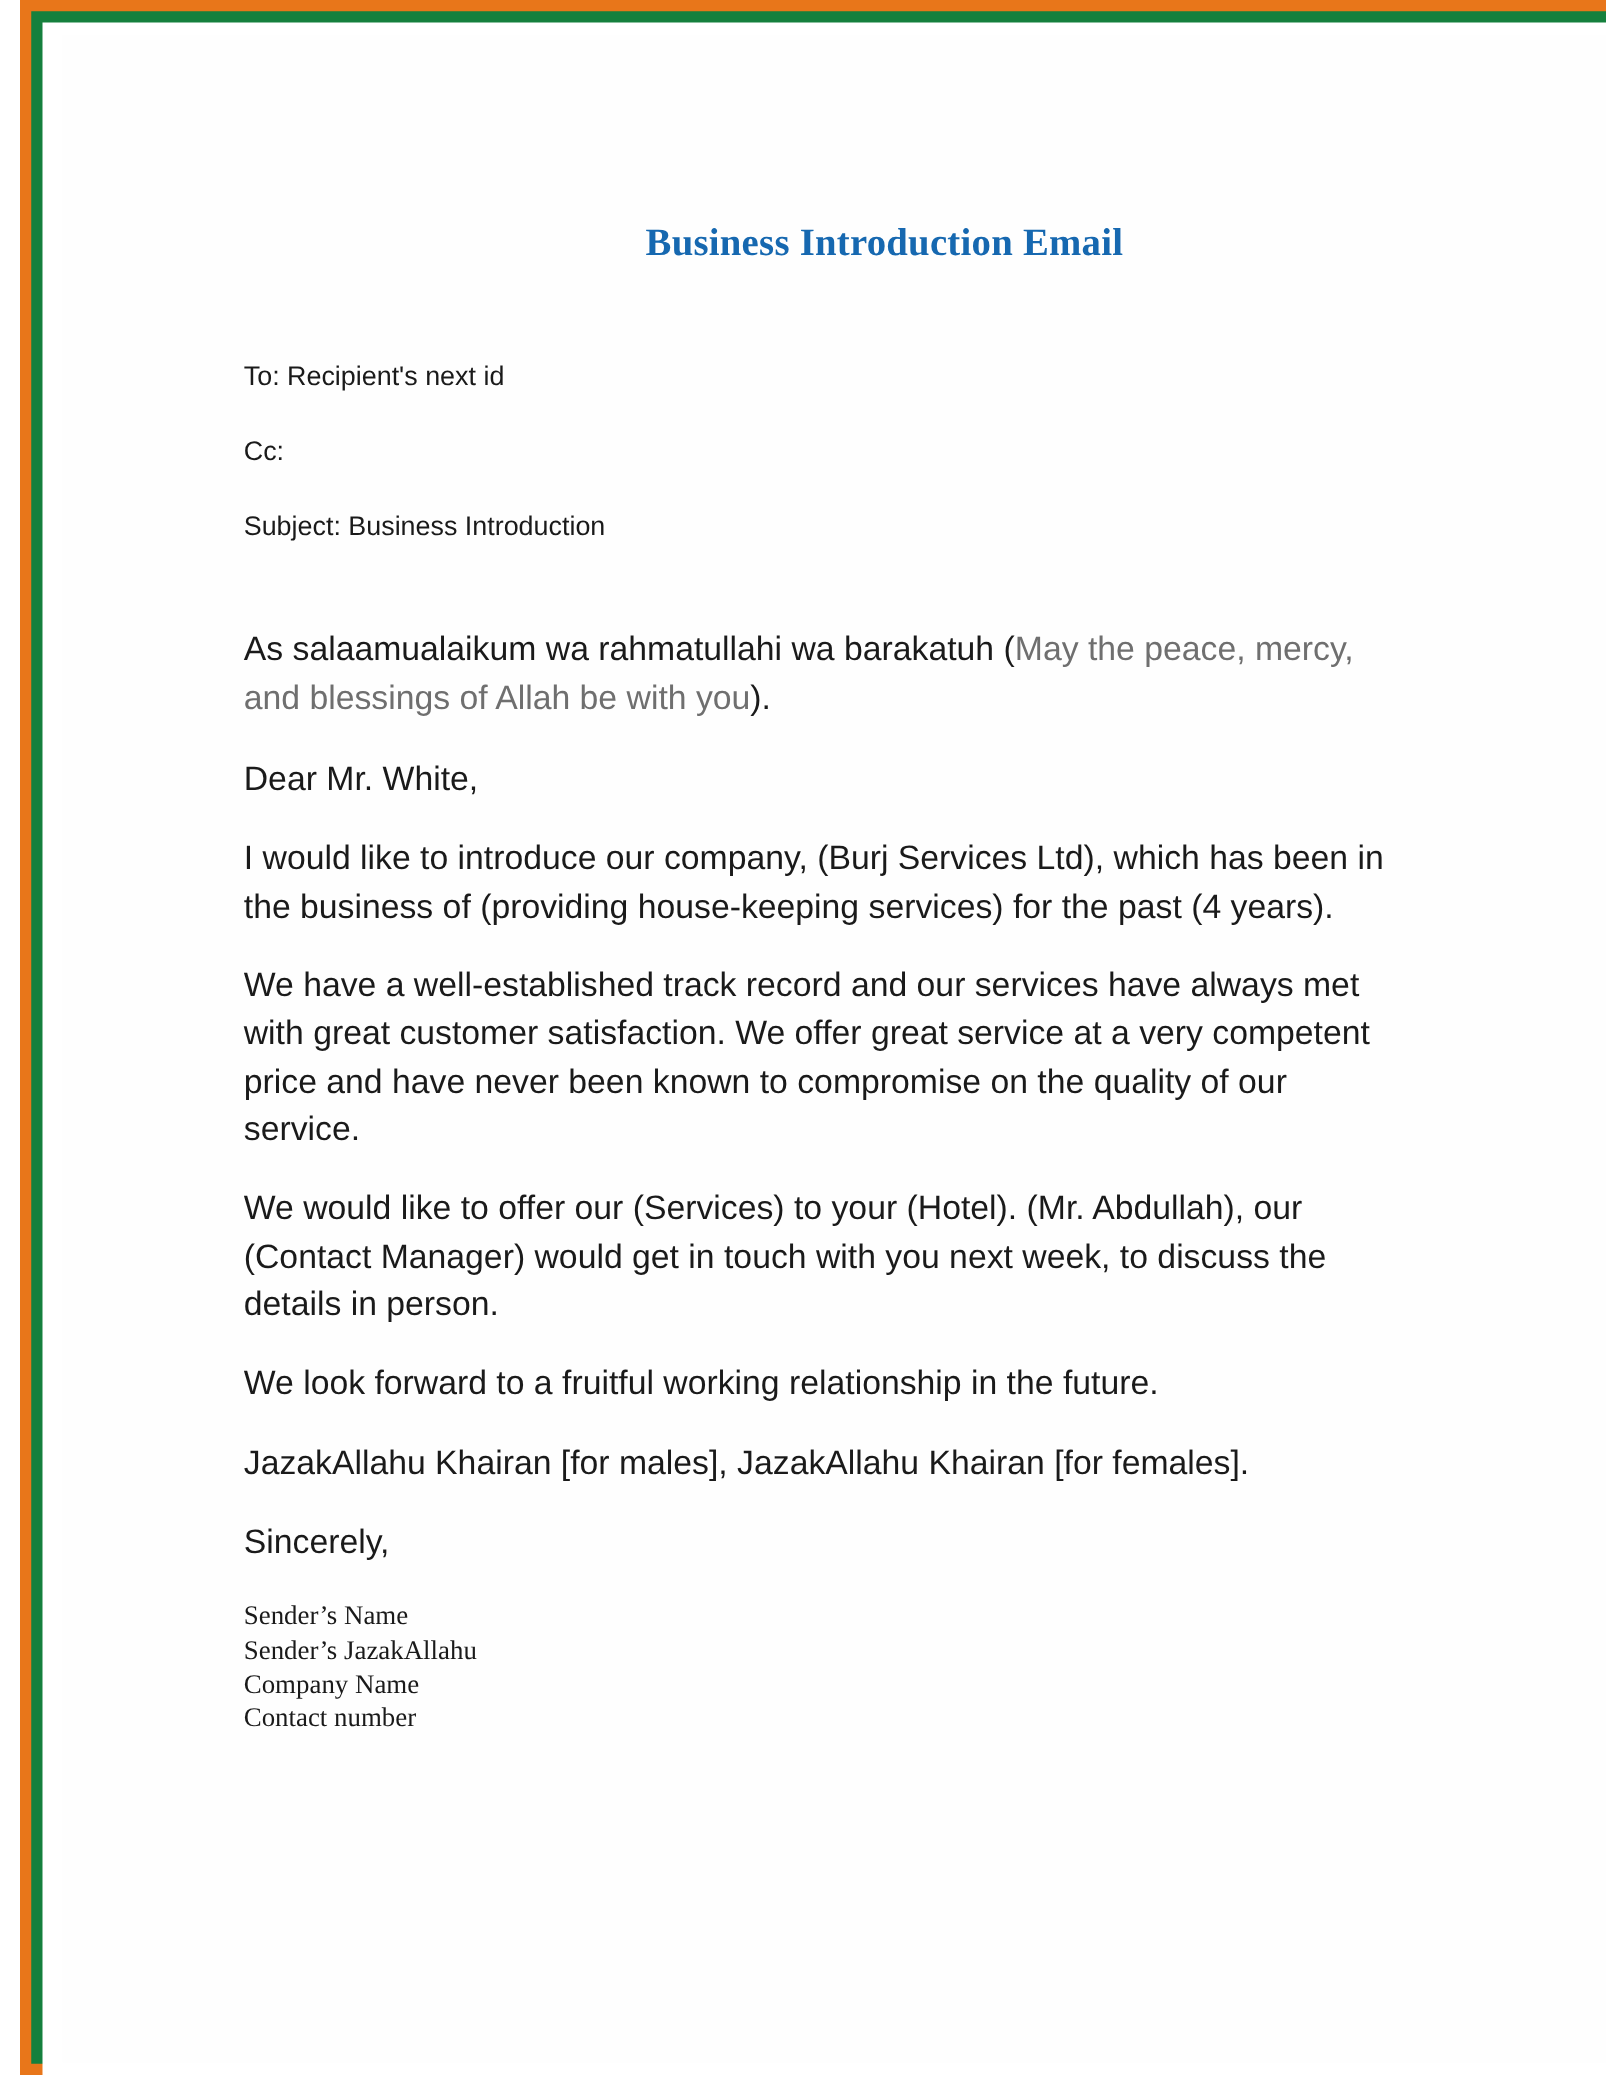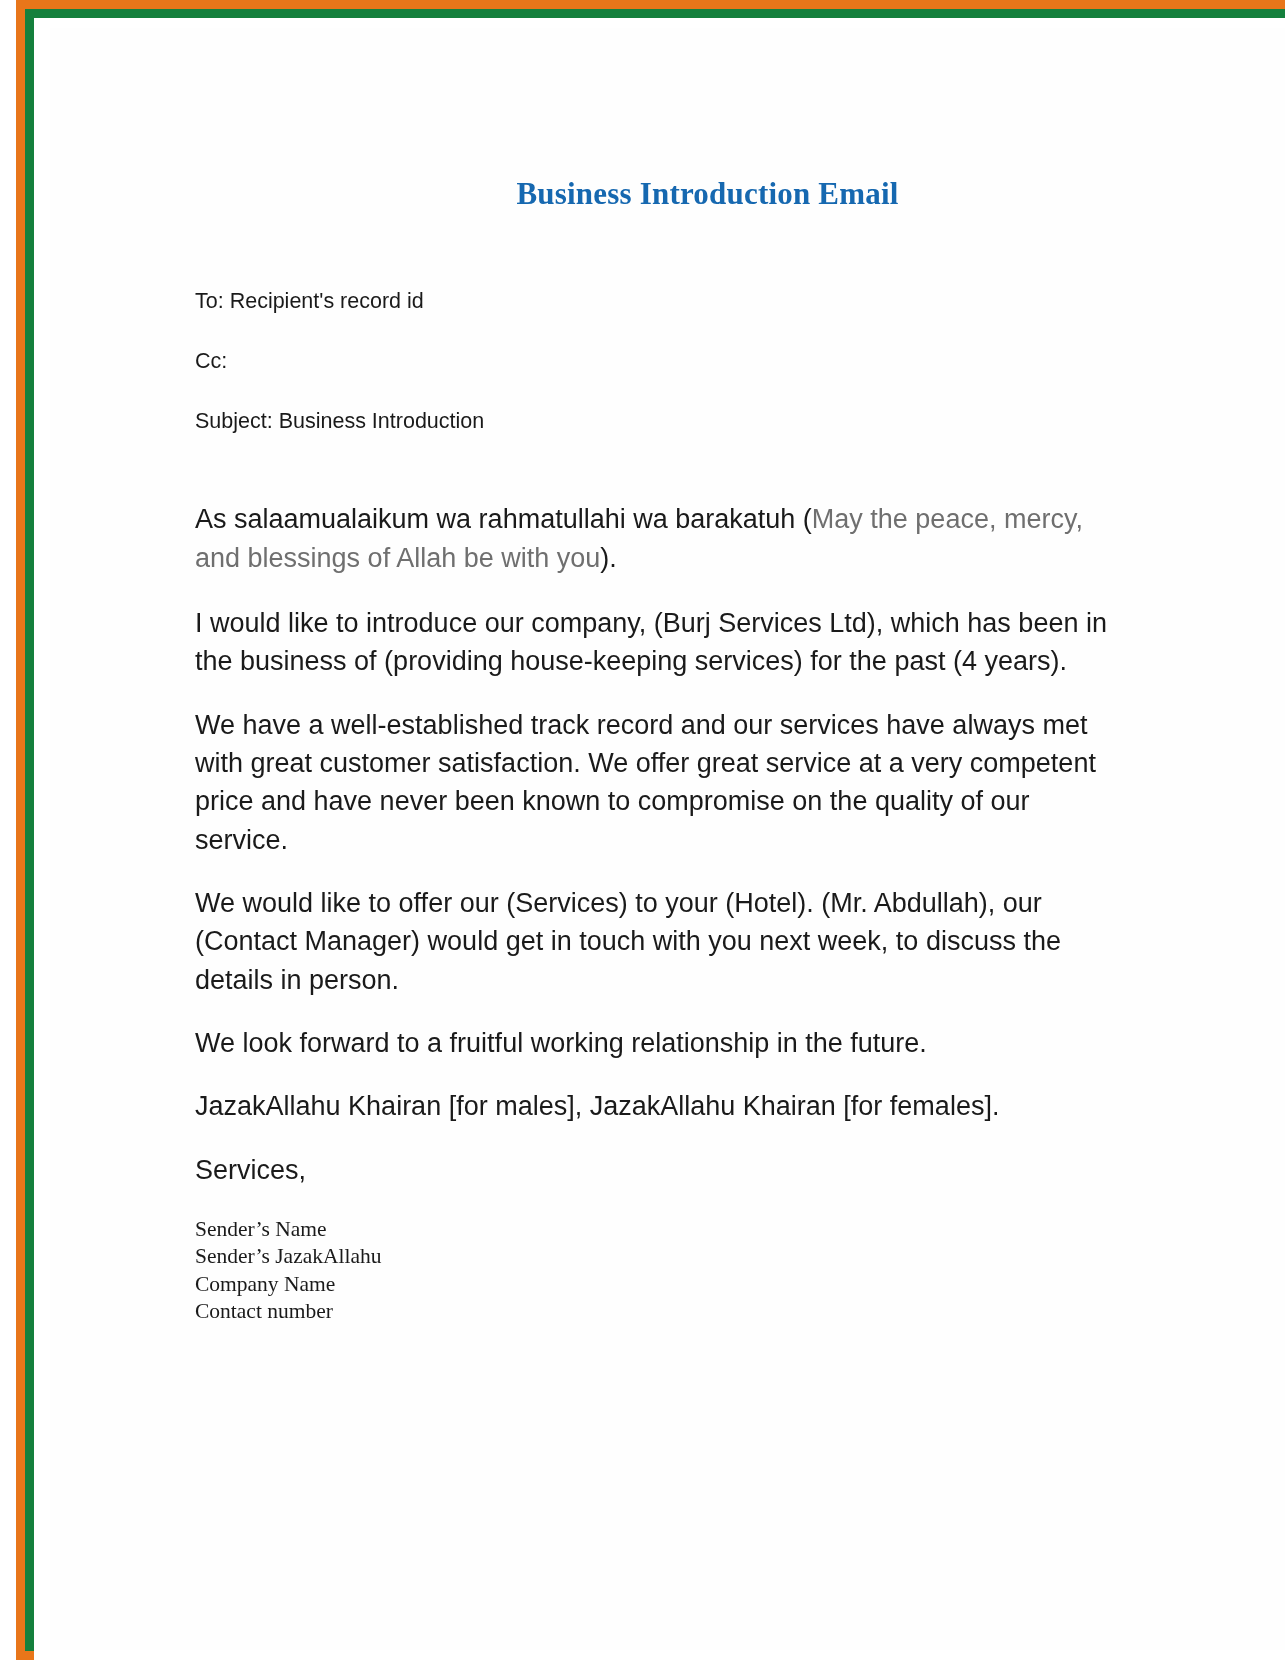--- a/index.html
+++ b/index.html
@@ -113,43 +113,44 @@
 
 <div class="scan-frame">
   <div class="page-sheet">
     <div class="page-inner">
 
       <div class="doc">
 
         <h1 class="doc-title">Business Introduction Email</h1>
 
         <div class="header-fields">
-          <div class="field-line">To: Recipient's record id</div>
+          <div class="field-line">To: Recipient's next id</div>
           <div class="field-line">Cc:</div>
           <div class="field-line">Subject: Business Introduction</div>
         </div>
 
         <div class="body-block">
 
           <p class="para greeting">
             <span>As salaamualaikum wa rahmatullahi wa barakatuh </span><span>(</span><span class="muted">May the peace, mercy, and blessings of Allah be with you</span><span>).</span>
           </p>
 
+          <p class="para">Dear Mr. White,</p>
 
           <p class="para">I would like to introduce our company, (Burj Services Ltd), which has been in the business of (providing house-keeping services) for the past (4 years).</p>
 
           <p class="para">We have a well-established track record and our services have always met with great customer satisfaction.  We offer great service at a very competent price and have never been known to compromise on the quality of our service.</p>
 
           <p class="para">We would like to offer our (Services) to your (Hotel).  (Mr. Abdullah), our (Contact Manager) would get in touch with you next week, to discuss the details in person.</p>
 
           <p class="para">We look forward to a fruitful working relationship in the future.</p>
 
           <p class="para">JazakAllahu Khairan [for males], JazakAllahu Khairan [for females].</p>
 
-          <p class="para spacer-sincerely">Services,</p>
+          <p class="para spacer-sincerely">Sincerely,</p>
 
           <div class="sig-block">
             <div class="sig-line">Sender’s Name</div>
             <div class="sig-line">Sender’s JazakAllahu</div>
             <div class="sig-line">Company Name</div>
             <div class="sig-line">Contact number</div>
           </div>
 
         </div>
       </div>

